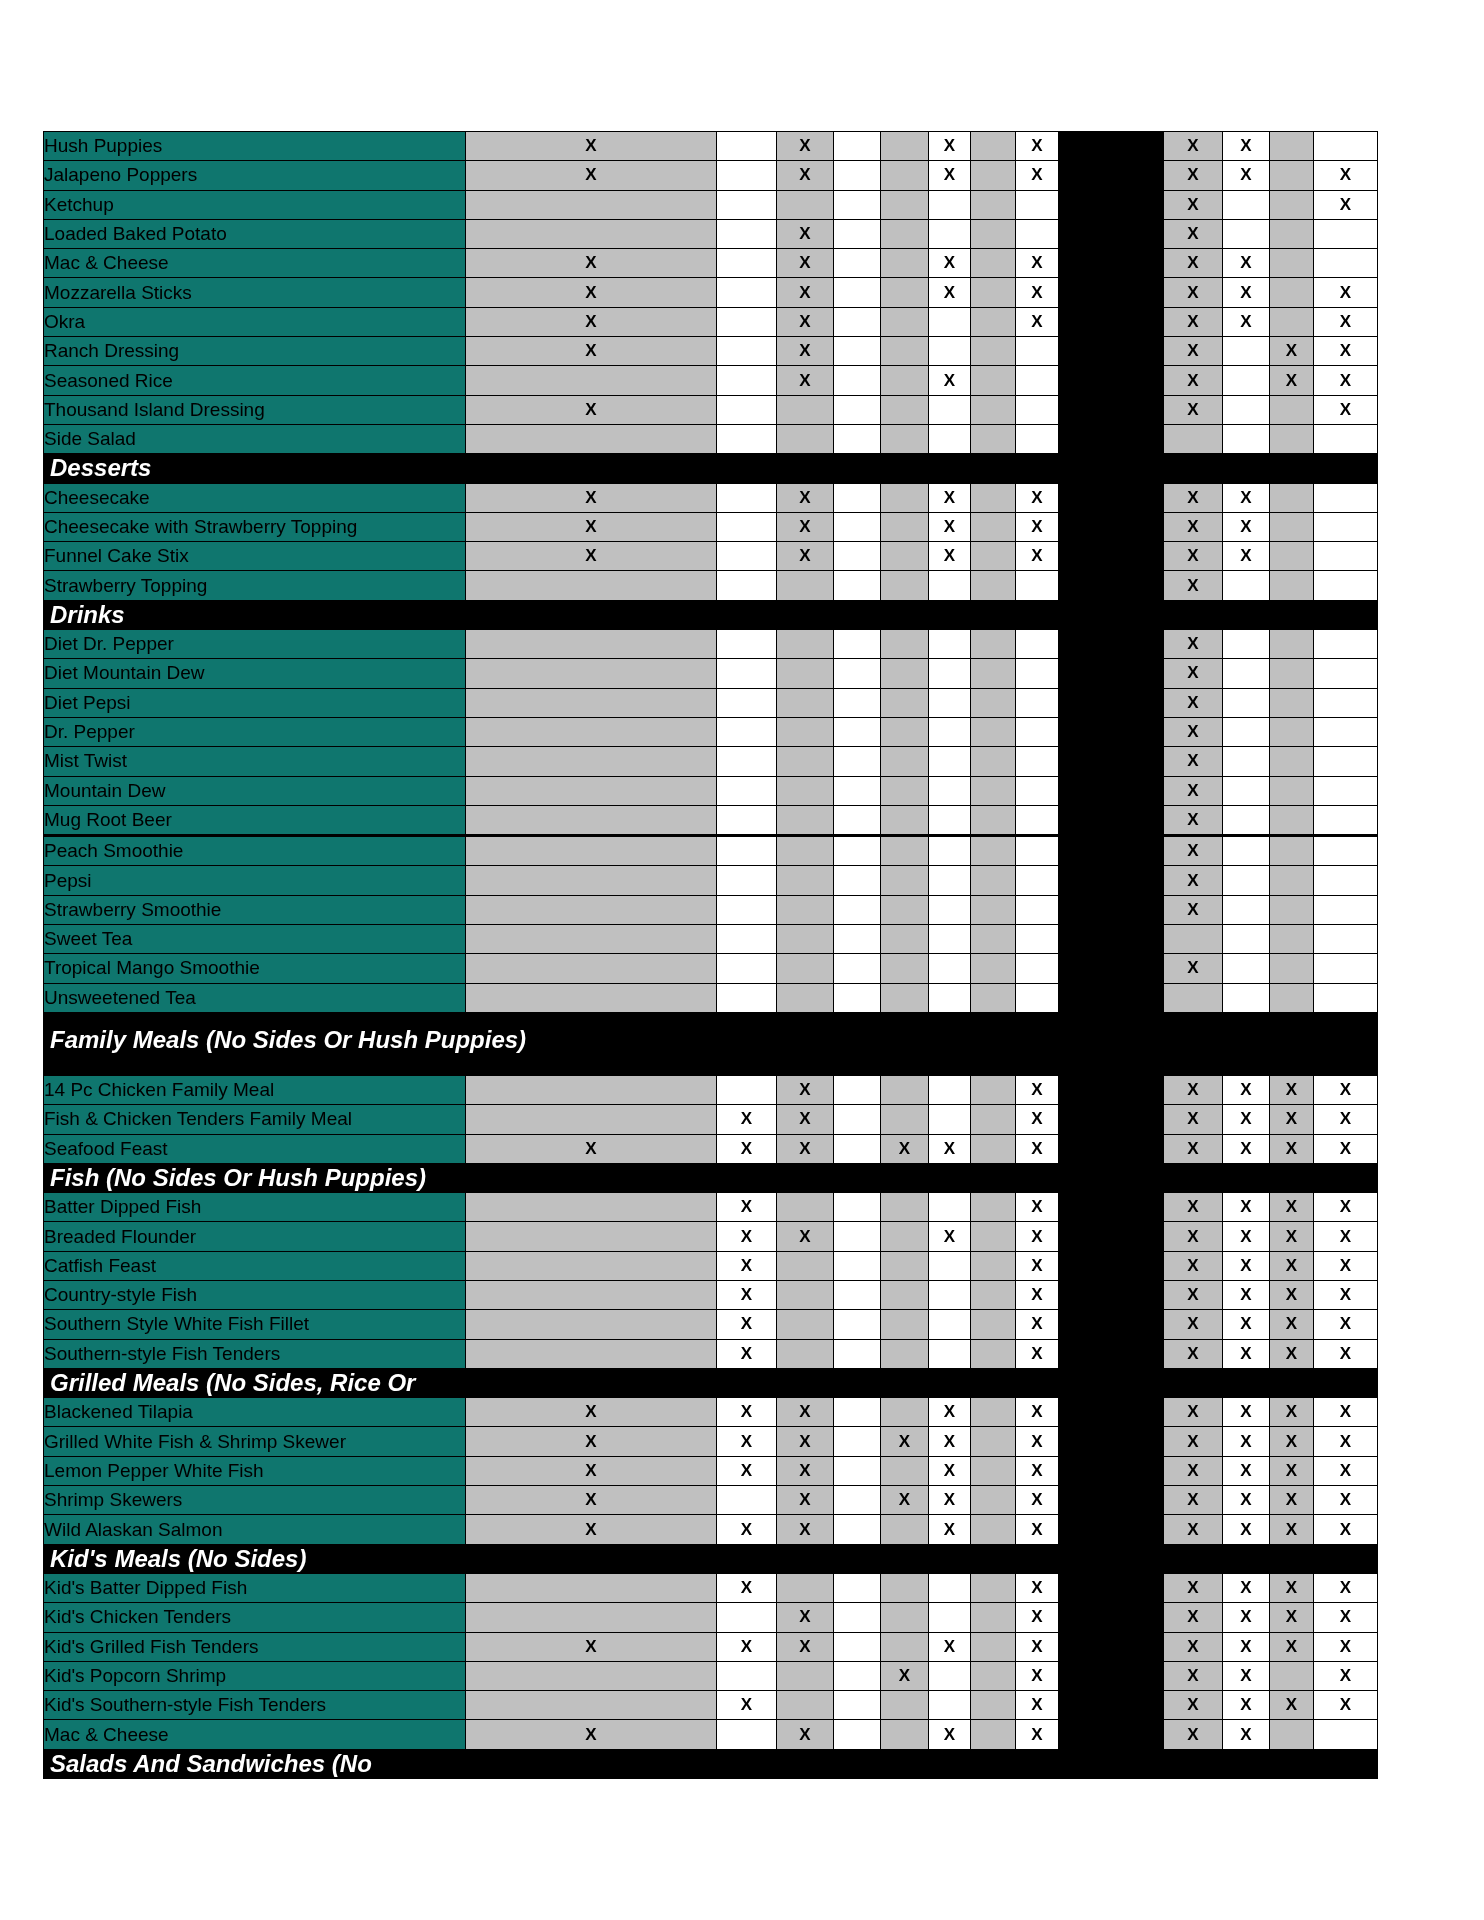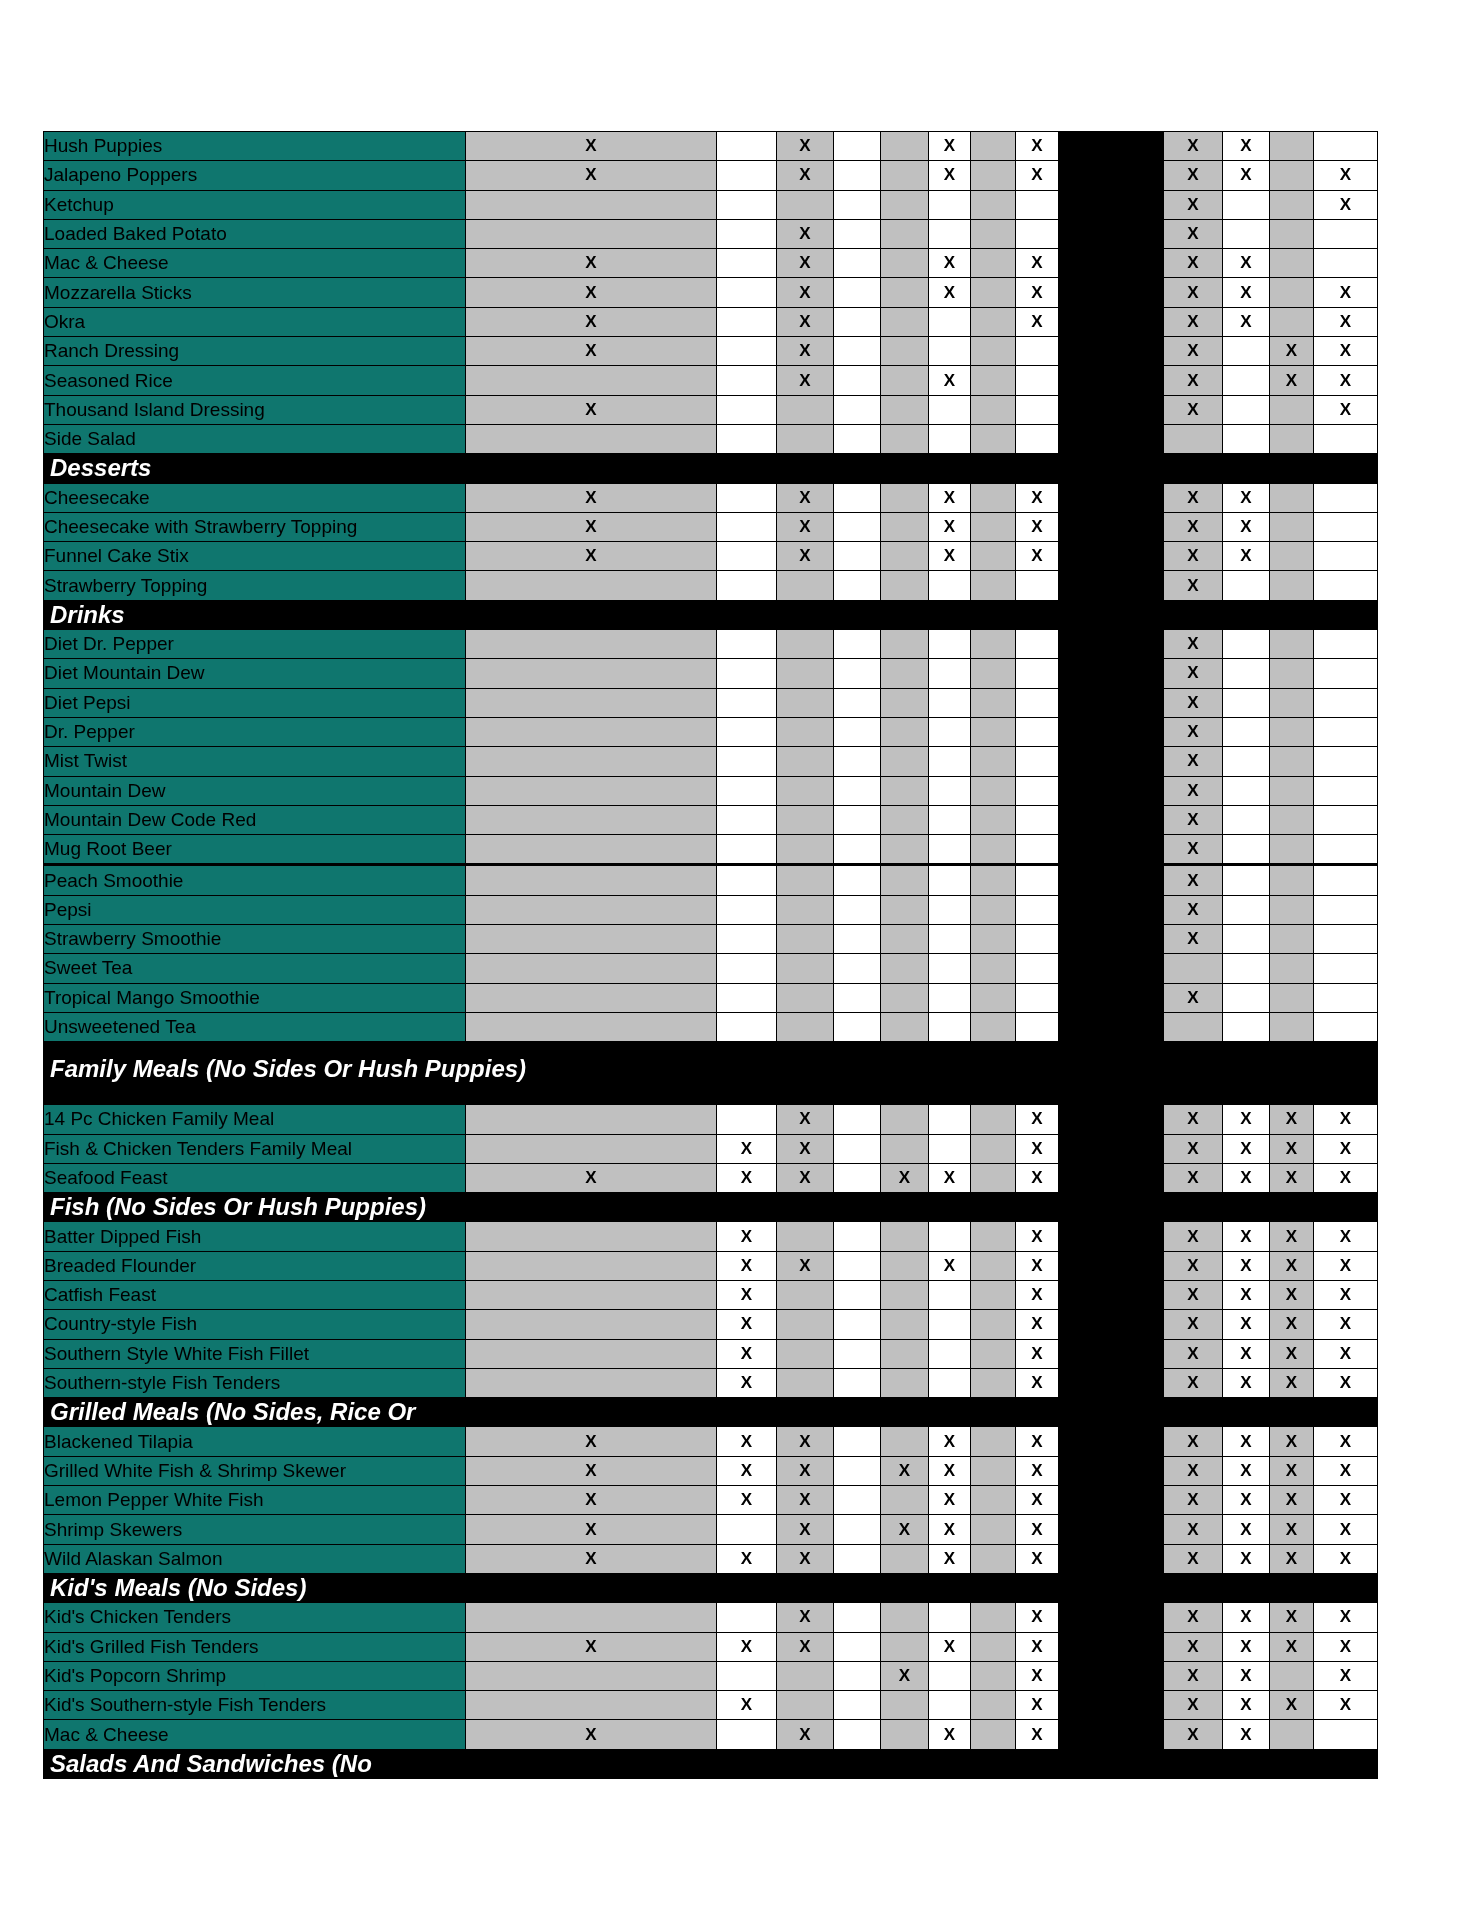--- a/index.html
+++ b/index.html
@@ -427,36 +427,20 @@
           <td class="mark-cell shade-gray"></td>
           <td class="mark-cell shade-white"></td>
           <td class="mark-cell shade-gray"></td>
           <td class="mark-cell shade-white"></td>
           <td class="black-divider"></td>
           <td class="mark-cell shade-gray"><span class="x-mark">X</span></td>
           <td class="mark-cell shade-white"></td>
           <td class="mark-cell shade-gray"></td>
           <td class="mark-cell shade-white"></td>
         </tr>
-        <tr>
-          <td class="name-cell">Mountain Dew Code Red</td>
-          <td class="mark-cell shade-gray"></td>
-          <td class="mark-cell shade-white"></td>
-          <td class="mark-cell shade-gray"></td>
-          <td class="mark-cell shade-white"></td>
-          <td class="mark-cell shade-gray"></td>
-          <td class="mark-cell shade-white"></td>
-          <td class="mark-cell shade-gray"></td>
-          <td class="mark-cell shade-white"></td>
-          <td class="black-divider"></td>
-          <td class="mark-cell shade-gray"><span class="x-mark">X</span></td>
-          <td class="mark-cell shade-white"></td>
-          <td class="mark-cell shade-gray"></td>
-          <td class="mark-cell shade-white"></td>
-        </tr>
         <tr class="thick-bottom">
           <td class="name-cell">Mug Root Beer</td>
           <td class="mark-cell shade-gray"></td>
           <td class="mark-cell shade-white"></td>
           <td class="mark-cell shade-gray"></td>
           <td class="mark-cell shade-white"></td>
           <td class="mark-cell shade-gray"></td>
           <td class="mark-cell shade-white"></td>
           <td class="mark-cell shade-gray"></td>
           <td class="mark-cell shade-white"></td>
@@ -790,20 +774,36 @@
           <td class="mark-cell shade-gray"></td>
           <td class="mark-cell shade-white"><span class="x-mark">X</span></td>
           <td class="black-divider"></td>
           <td class="mark-cell shade-gray"><span class="x-mark">X</span></td>
           <td class="mark-cell shade-white"><span class="x-mark">X</span></td>
           <td class="mark-cell shade-gray"><span class="x-mark">X</span></td>
           <td class="mark-cell shade-white"><span class="x-mark">X</span></td>
         </tr>
         <tr class="section-bar">
           <td colspan="14">Kid's Meals (No Sides)</td>
+        </tr>
+        <tr>
+          <td class="name-cell">Kid's Batter Dipped Fish</td>
+          <td class="mark-cell shade-gray"></td>
+          <td class="mark-cell shade-white"><span class="x-mark">X</span></td>
+          <td class="mark-cell shade-gray"></td>
+          <td class="mark-cell shade-white"></td>
+          <td class="mark-cell shade-gray"></td>
+          <td class="mark-cell shade-white"></td>
+          <td class="mark-cell shade-gray"></td>
+          <td class="mark-cell shade-white"><span class="x-mark">X</span></td>
+          <td class="black-divider"></td>
+          <td class="mark-cell shade-gray"><span class="x-mark">X</span></td>
+          <td class="mark-cell shade-white"><span class="x-mark">X</span></td>
+          <td class="mark-cell shade-gray"><span class="x-mark">X</span></td>
+          <td class="mark-cell shade-white"><span class="x-mark">X</span></td>
         </tr>
         <tr>
           <td class="name-cell">Kid's Chicken Tenders</td>
           <td class="mark-cell shade-gray"></td>
           <td class="mark-cell shade-white"></td>
           <td class="mark-cell shade-gray"><span class="x-mark">X</span></td>
           <td class="mark-cell shade-white"></td>
           <td class="mark-cell shade-gray"></td>
           <td class="mark-cell shade-white"></td>
           <td class="mark-cell shade-gray"></td>

